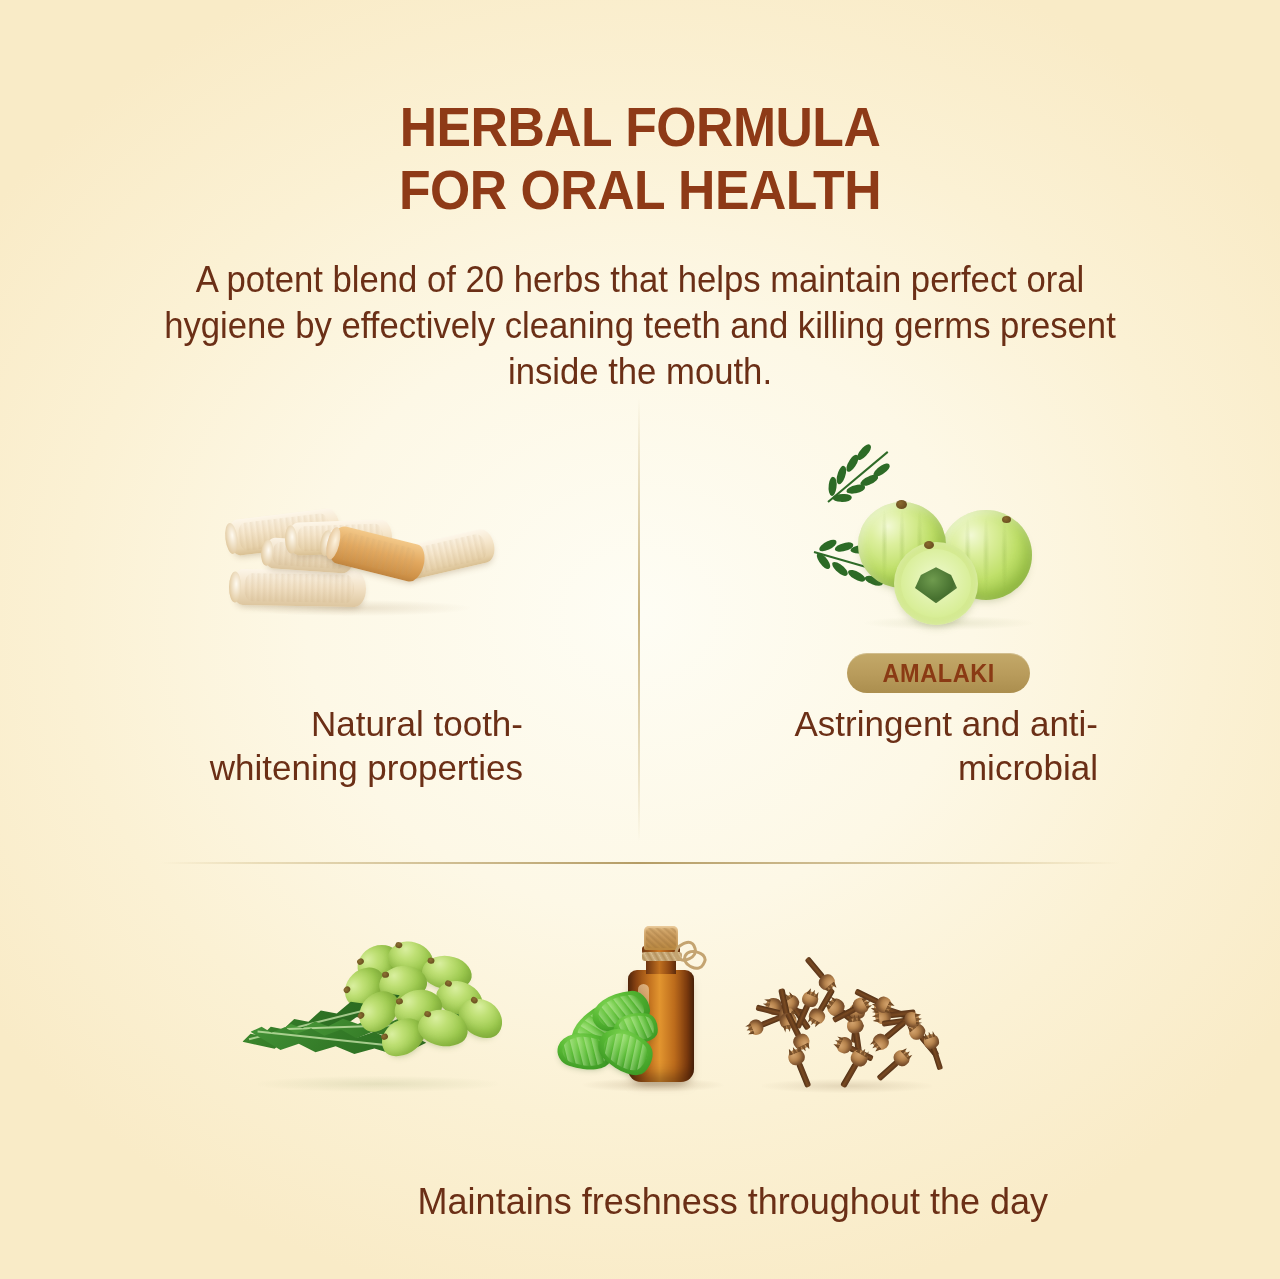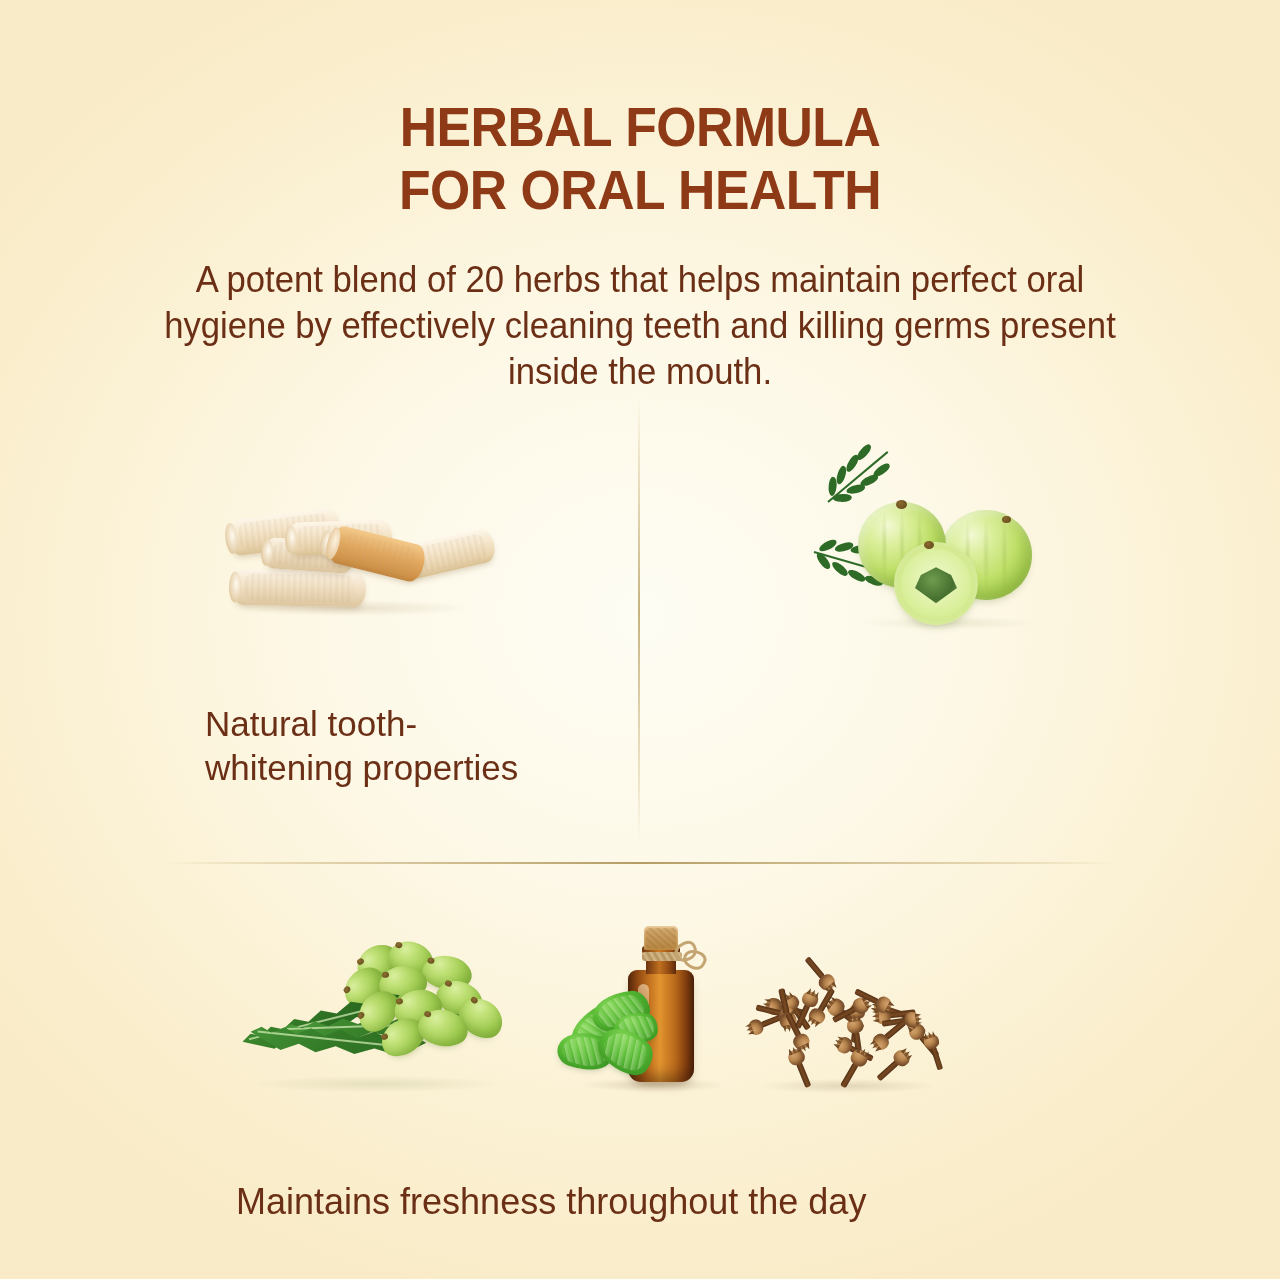--- a/index.html
+++ b/index.html
@@ -94,28 +94,28 @@
   }
   .badge span { transform: scaleX(0.94); white-space: nowrap; }
 
   #badge-peelu  { left: 278px; top: 653px; width: 172px; height: 40px; font-size: 25px; letter-spacing: 0.6px; }
   #badge-amalaki{ left: 847px; top: 653px; width: 183px; height: 40px; font-size: 25px; letter-spacing: 0.6px; }
   #badge-oils   { left: 311px; top: 1132px; width: 676px; height: 41px; font-size: 26.5px; letter-spacing: 0.4px; }
 
   
   .caption {
     position: absolute;
-    text-align: left;
+    text-align: right;
     color: #6b2f16;
     font-size: 35px;
     line-height: 1.26;
   }
   #caption-peelu   { left: 205px; top: 702px; width: 318px; }
   #caption-amalaki { left: 780px; top: 702px; width: 318px; }
-  #caption-oils    { left: 236px; top: 1179px; width: 800px; font-size: 36px; }
+  #caption-oils    { left: 248px; top: 1179px; width: 800px; font-size: 36px; }
 
   
   .stage { position: absolute; }
 
   
   #img-peelu { left: 216px; top: 488px; width: 282px; height: 142px; }
   .stick {
     position: absolute;
     border-radius: 11px / 50%;
     background: linear-gradient(to bottom, #fdf6e9 0%, #f6e7cd 40%, #e8d3ad 80%, #d9c093 100%);
@@ -583,16 +583,20 @@
         <div class="clove-head"></div>
       </div>
     <div class="clove" id="cl20">
         <div class="clove-stem"></div>
         <div class="clove-head"></div>
       </div>
   </div>
 
   <div class="caption" id="caption-peelu">Natural tooth-whitening properties</div>
 
+  <div class="badge" id="badge-amalaki">
+    <span>AMALAKI</span>
+  </div>
+  <div class="caption" id="caption-amalaki">Astringent and anti-microbial</div>
 
   <div class="caption" id="caption-oils">Maintains freshness throughout the day</div>
 
 </div>
 
 </body></html>

